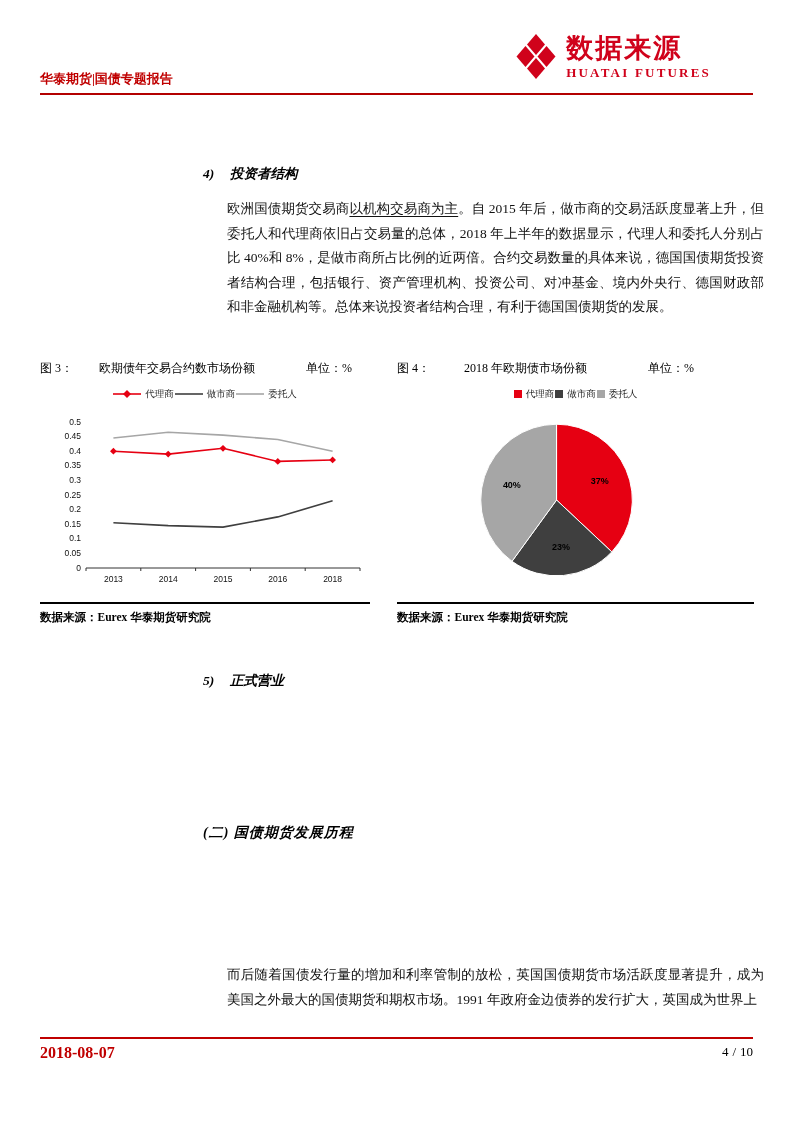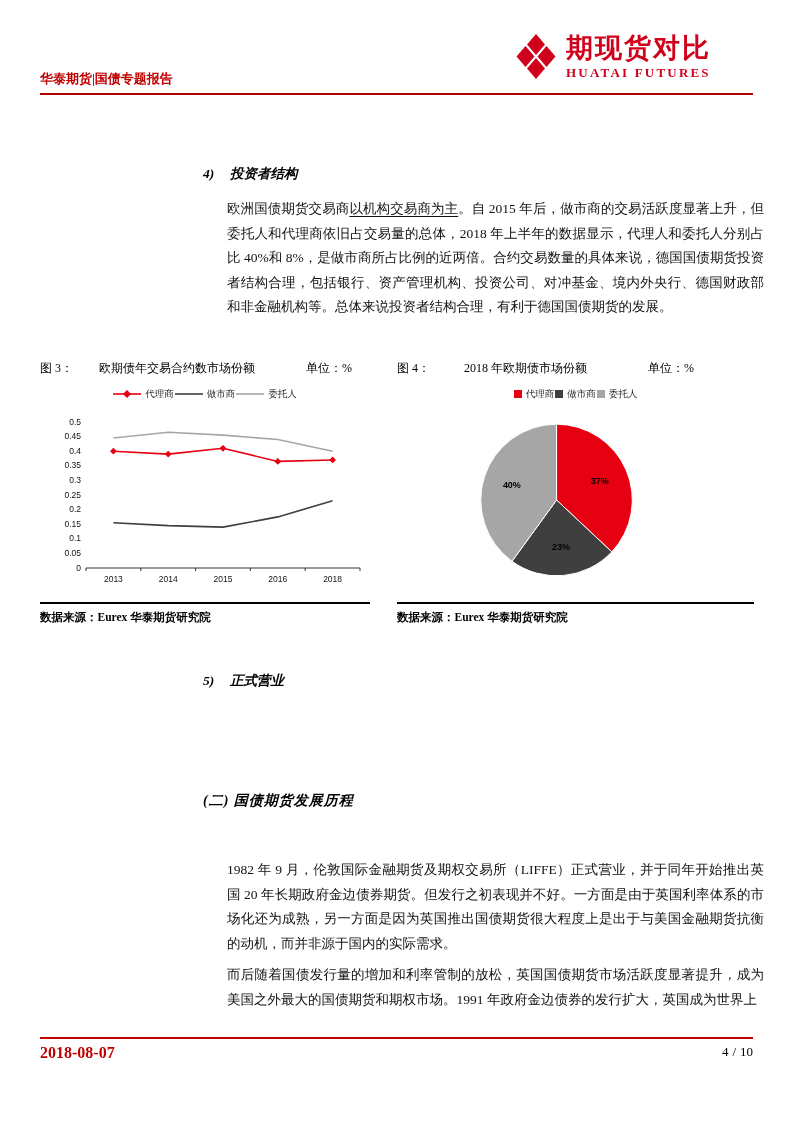--- a/index.html
+++ b/index.html
@@ -80,21 +80,21 @@
 
   <div class="breadcrumb">华泰期货|国债专题报告</div>
   <div class="logo">
     <svg class="logo-diamond" viewBox="0 0 42 48">
       <polygon points="21,1 30,11.5 21,22 12,11.5" fill="#d0021b"></polygon>
       <polygon points="10.5,13 19.5,23.5 10.5,34 1.5,23.5" fill="#d0021b"></polygon>
       <polygon points="31.5,13 40.5,23.5 31.5,34 22.5,23.5" fill="#d0021b"></polygon>
       <polygon points="21,25 30,35.5 21,46 12,35.5" fill="#d0021b"></polygon>
     </svg>
     <div class="logo-text">
-      <div class="logo-title">期现货对比</div>
+      <div class="logo-title">数据来源</div>
       <div class="logo-subtitle">HUATAI FUTURES</div>
     </div>
   </div>
   <div class="rule-top"></div>
 
   <div class="sec-head" style="top:165px">
     <span class="num">4)</span><span>投资者结构</span>
   </div>
   <div class="para" style="top:197px"><span>欧洲国债期货交易商</span><span class="u">以机构交易商为主</span><span>。自 2015 年后，做市商的交易活跃度显著上升，但委托人和代理商依旧占交易量的总体，2018 年上半年的数据显示，代理人和委托人分别占比 40%和 8%，是做市商所占比例的近两倍。合约交易数量的具体来说，德国国债期货投资者结构合理，包括银行、资产管理机构、投资公司、对冲基金、境内外央行、德国财政部和非金融机构等。总体来说投资者结构合理，有利于德国国债期货的发展。</span></div>
 
@@ -195,22 +195,21 @@
       <div class="figline"></div>
       <div class="source">数据来源：Eurex 华泰期货研究院</div>
     </div>
 
   </div>
 
   <div class="sec-head" style="top:672px">
     <span class="num">5)</span><span>正式营业</span>
   </div>
 
-  <div class="big-head" style="top:792px">(二) 国债期货发展历程</div>
-  <div class="para" style="top:858px">1982 年 9 月，伦敦国际金融期货及期权交易所（LIFFE）正式营业，并于同年开始推出英国 20 年长期政府金边债券期货。但发行之初表现并不好。一方面是由于英国利率体系的市场化还为成熟，另一方面是因为英国推出国债期货很大程度上是出于与美国金融期货抗衡的动机，而并非源于国内的实际需求。</div>
+  <div class="big-head" style="top:824px">(二) 国债期货发展历程</div>
   <div class="para" style="top:963px">而后随着国债发行量的增加和利率管制的放松，英国国债期货市场活跃度显著提升，成为美国之外最大的国债期货和期权市场。1991 年政府金边债券的发行扩大，英国成为世界上</div>
 
   <div class="rule-bottom"></div>
   <div class="footer-date">2018-08-07</div>
   <div class="footer-page">
     <span>4</span><span>/</span><span>10</span>
   </div>
 
 </div>
 

